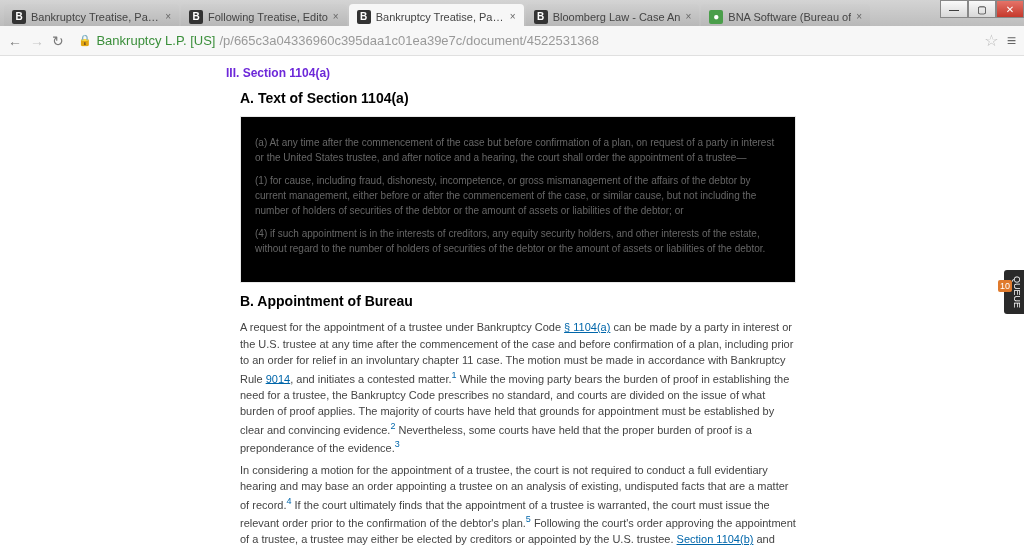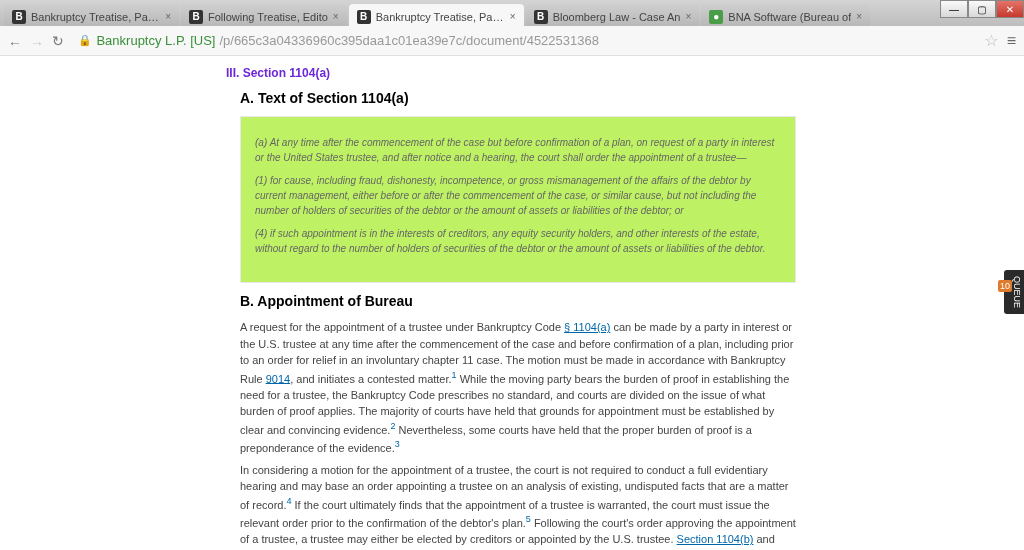--- a/index.html
+++ b/index.html
@@ -19,21 +19,21 @@
 .urlbox { flex: 1; display: flex; align-items: center; gap: 4px; font-size: 13px; color: #333; padding: 2px 6px; border: 1px solid transparent; }
 .urlbox .lock { color: #5aad5a; font-size: 11px; }
 .urlbox .org { color: #3b8f3b; }
 .urlbox .path { color: #999; }
 .star { color: #bbb; font-size: 16px; cursor: pointer; }
 .menu-icon { font-size: 16px; color: #666; cursor: pointer; }
 .viewport { position: absolute; top: 56px; left: 0; right: 0; bottom: 0; overflow: auto; }
 .content-col { width: 570px; margin-left: 226px; padding-top: 4px; padding-bottom: 40px; }
 .sec-title { font-size: 12px; font-weight: bold; color: #6d28d9; margin: 6px 0; }
 .sub-title { font-size: 14px; font-weight: bold; color: #000; margin: 10px 0 10px 14px; }
-.statute-box { margin: 8px 0 8px 14px; padding: 18px 14px; background: #bef264; border: 1px solid #e8e8e8; font-style: italic; color: #666; font-size: 10px; line-height: 1.5; }
+.statute-box { margin: 8px 0 8px 14px; padding: 18px 14px; background: #000000; border: 1px solid #e8e8e8; color: #666; font-size: 10px; line-height: 1.5; }
 .statute-box p { margin-bottom: 8px; }
 .body-p { color: #444; font-size: 11px; line-height: 1.5; margin: 6px 0 6px 14px; }
 .lnk { color: #0066aa; text-decoration: underline; }
 .fn { color: #0066aa; font-size: 9px; vertical-align: super; }
 .queue-tab { position: fixed; right: 0; top: 270px; width: 20px; background: #2a2a2a; color: #fff; font-size: 9px; writing-mode: vertical-rl; text-orientation: mixed; padding: 6px 2px; text-align: center; cursor: pointer; border-radius: 3px 0 0 3px; }
 .queue-tab .badge { writing-mode: horizontal-tb; background: #e07a2c; font-size: 9px; padding: 1px 2px; display: block; margin-top: 4px; border-radius: 2px; }
 </style>
 </head>
 <body>
 

